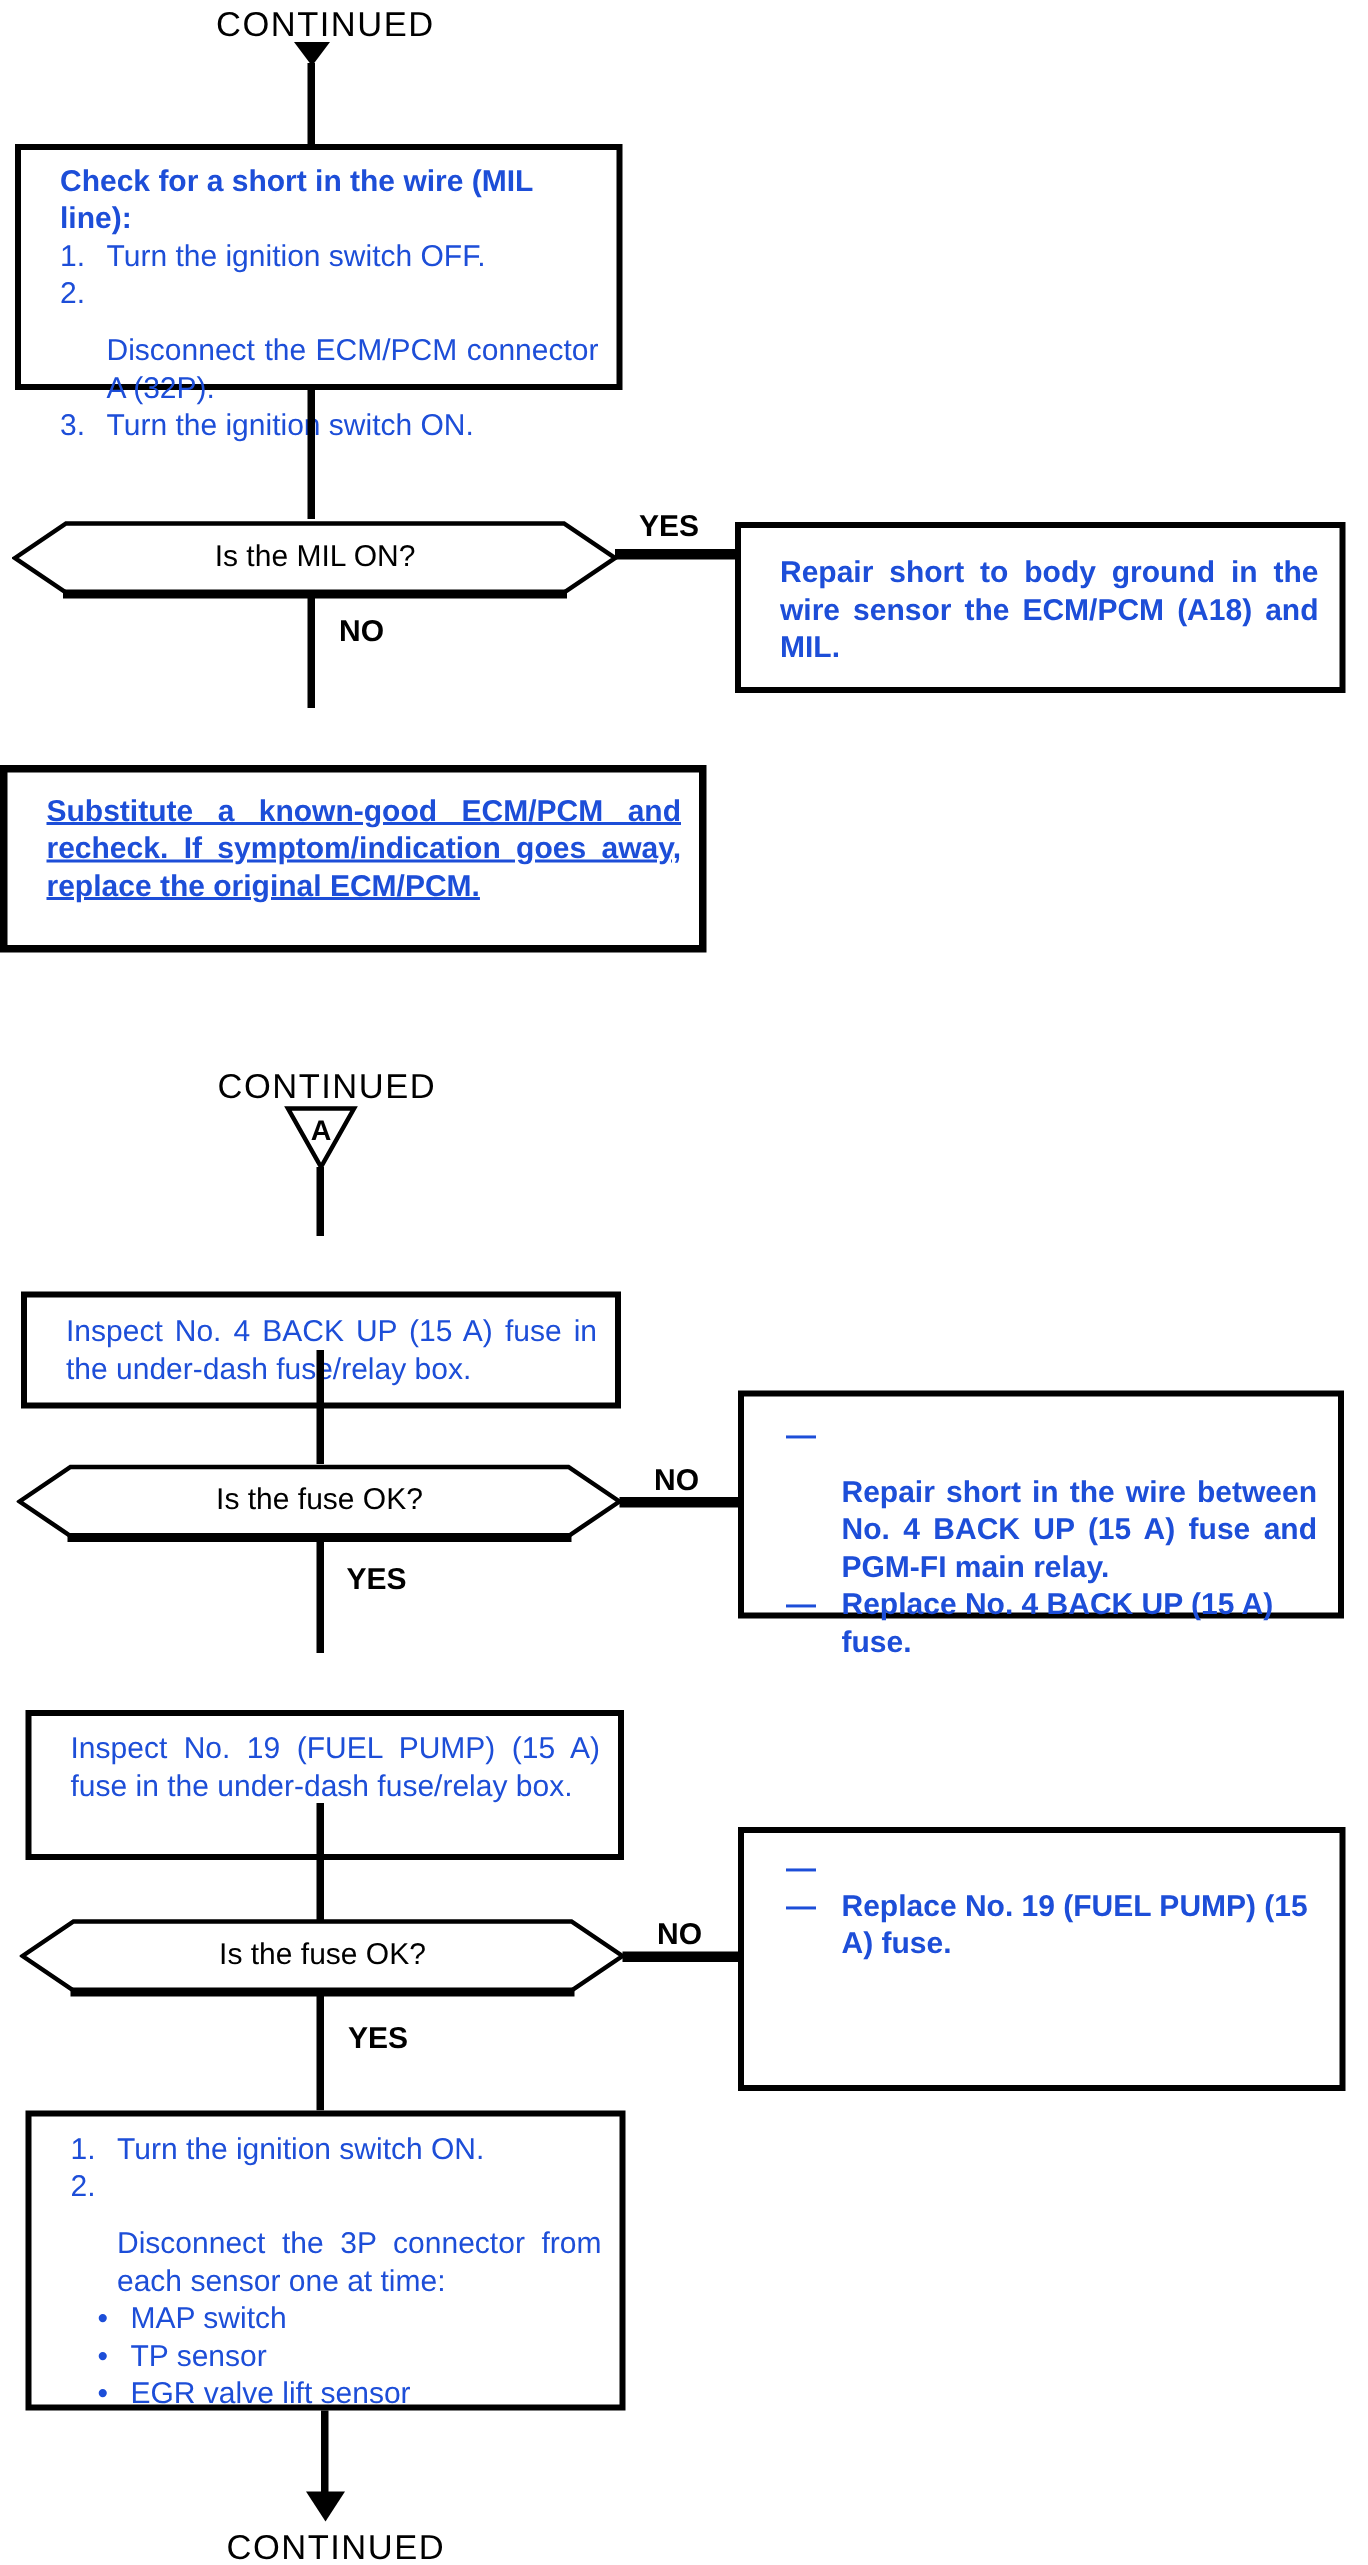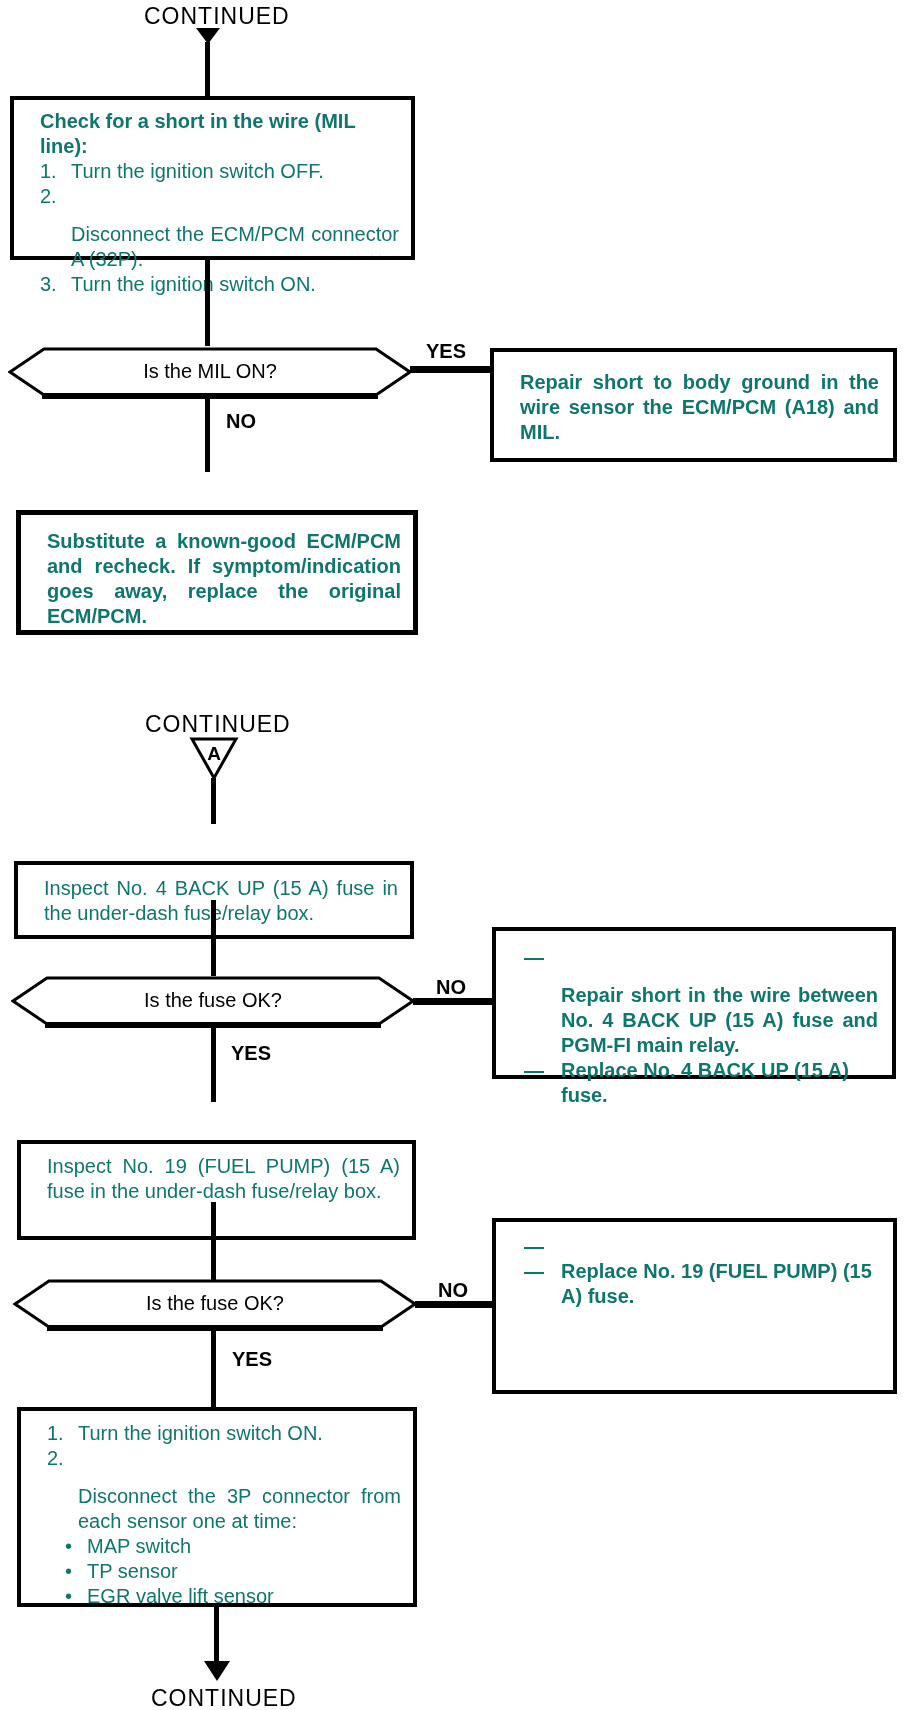--- a/index.html
+++ b/index.html
@@ -5,21 +5,21 @@
   html,body{margin:0;padding:0;background:#ffffff;}
   .canvas{
     position:relative;width:912px;height:1710px;background:#ffffff;
     font-family:"Liberation Sans",sans-serif;color:#000;overflow:hidden;
   }
   .abs{position:absolute;}
   .vline{position:absolute;width:5px;background:#000;}
   .hline{position:absolute;height:7px;background:#000;}
   .box{
     position:absolute;background:#fff;border:4px solid #000;box-sizing:border-box;
-    font-size:20px;line-height:25px;color:#0f766e;
+    font-size:20px;line-height:25px;color:#1d4ed8;
   }
   .b5{border-width:5px;}
   .bold{font-weight:bold;}
   .jus{text-align:justify;margin-top:38px;}
   .row{display:flex;}
   .num{width:31px;flex:none;}
   .txt{flex:1;}
   .dash{width:37px;flex:none;font-weight:bold;}
   .bullet-row{margin-left:18px;display:flex;}
   .bullet-mark{width:22px;flex:none;}
@@ -66,21 +66,21 @@
   <div class="lbl" style="left:426px;top:340px;">YES</div>
   <div class="hline" style="left:410px;top:366px;width:82px;"></div>
 
   <div class="box bold jus" style="left:490px;top:310px;width:407px;height:114px;padding:18px 14px 0 26px;">
     <div>Repair short to body ground in the wire sensor the ECM/PCM (A18) and MIL.</div>
   </div>
 
   <div class="lbl" style="left:226px;top:410px;">NO</div>
   <div class="vline" style="left:205px;top:398px;height:74px;"></div>
 
-  <div class="box b5 bold jus" style="left:16px;top:472px;width:402px;height:125px;padding:14px 12px 0 26px;">
+  <div class="box b5 bold jus" style="left:0;top:472px;width:471px;height:125px;padding:14px 12px 0 26px;text-decoration:underline;">
     <div>Substitute a known-good ECM/PCM and recheck. If symptom/indication goes away, replace the original ECM/PCM.</div>
   </div>
 
   <div class="cont" style="left:145px;top:711px;">CONTINUED</div>
 
   <svg class="abs" style="left:189px;top:736px;" width="50" height="46" viewBox="0 0 50 46">
     <polygon points="3,3 47,3 25,42" fill="#ffffff" stroke="#000000" stroke-width="3"></polygon>
     <text x="25" y="24" text-anchor="middle" font-size="19" font-weight="bold" font-family="Liberation Sans, sans-serif" fill="#000000">A</text>
   </svg>
   <div class="vline" style="left:211px;top:778px;height:46px;"></div>

